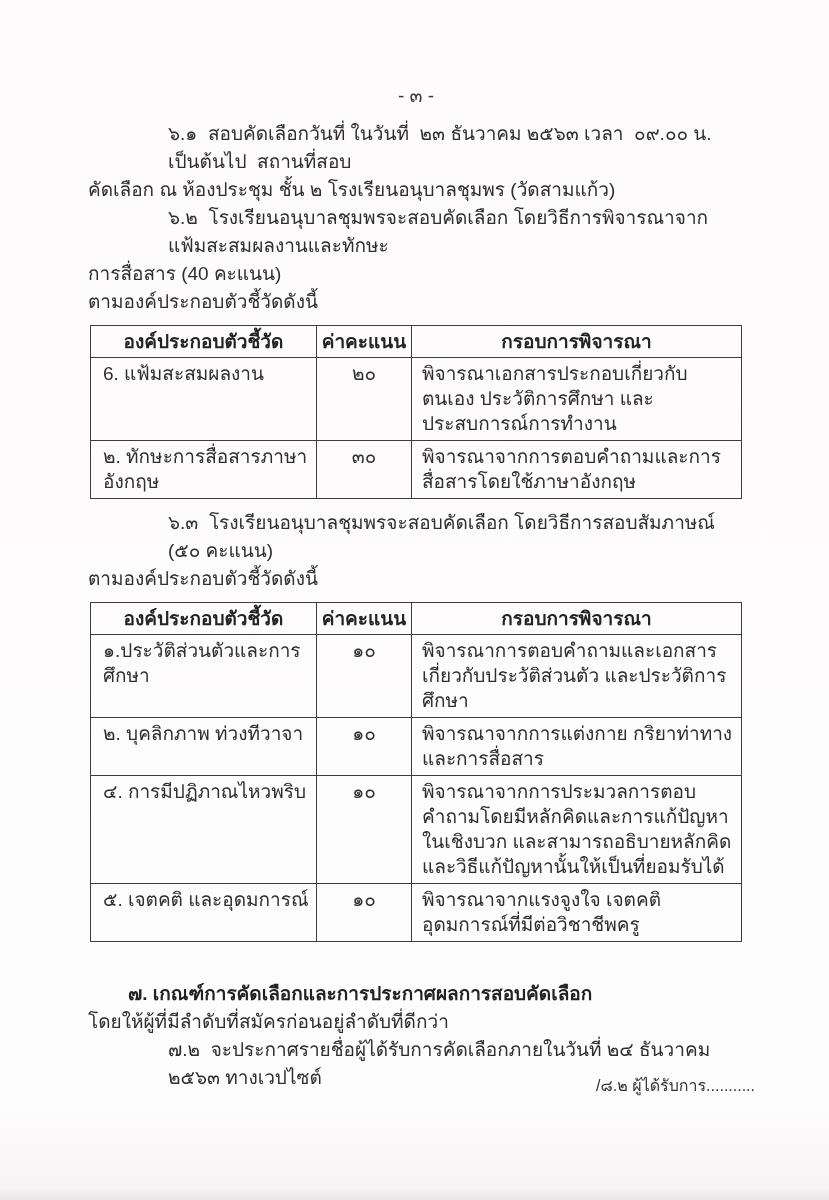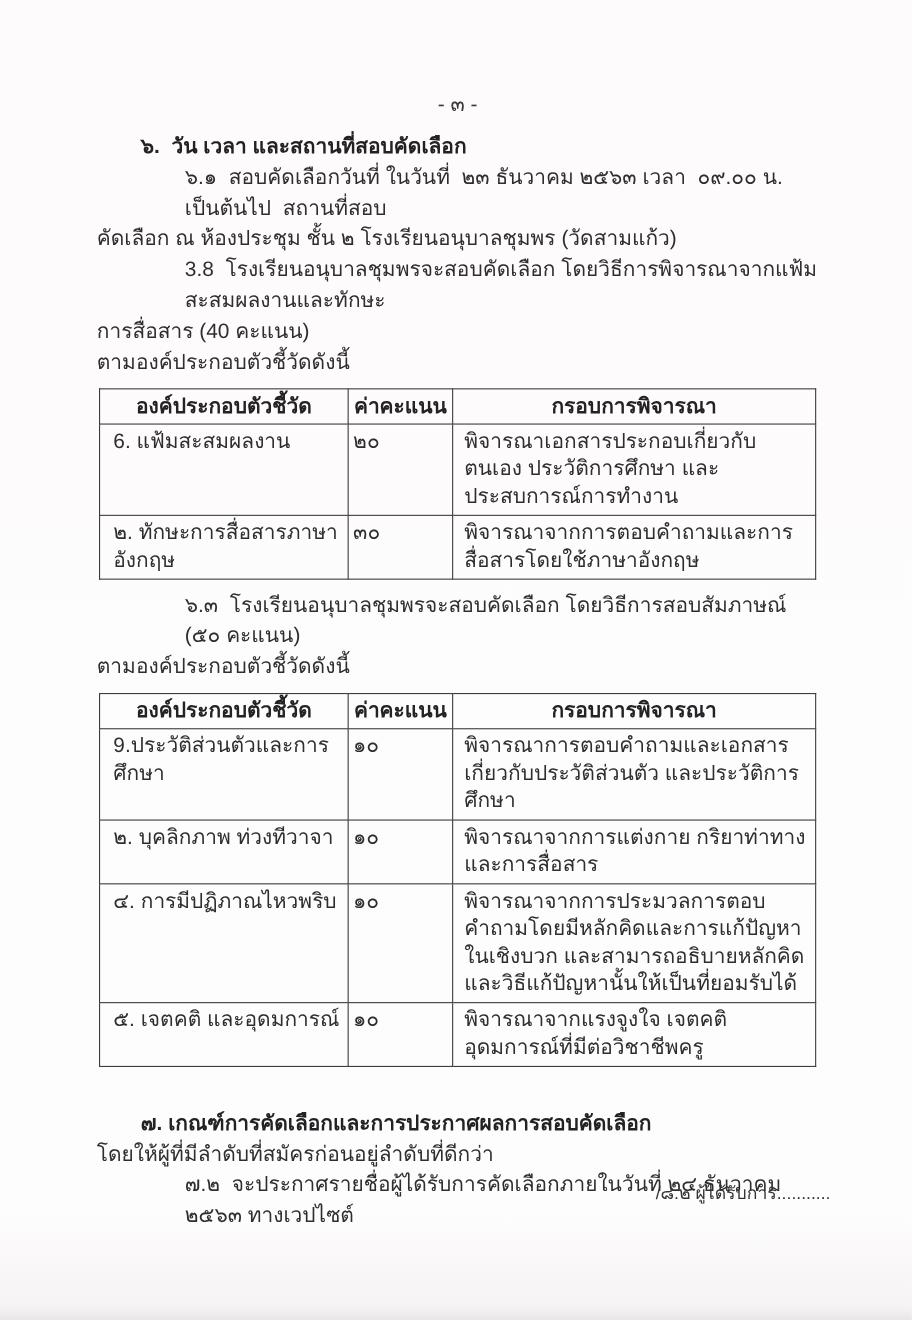--- a/index.html
+++ b/index.html
@@ -57,45 +57,44 @@
   .doc-table th {
     font-weight: bold;
     text-align: center;
     padding: 3px 4px;
     color: #232225;
   }
   .col-indicator { width: 226px; }
   .col-score { width: 95px; }
   .col-criteria { width: 330px; }
   td.cell-indicator { padding: 3px 6px 4px 12px; }
-  td.cell-score { padding: 3px 4px 4px 4px; }
+  td.cell-score { text-align: center; padding: 3px 4px 4px 4px; }
   td.cell-criteria { padding: 3px 8px 4px 10px; }
   .gap-sm { margin-top: 4px; }
   .gap-lg { margin-top: 38px; }
   .footer-note {
     position: absolute;
     top: 1072px;
     right: 74px;
     font-size: 16px;
     line-height: 28px;
     color: #333234;
   }
 </style>
 </head>
 <body>
 
 <div class="page">
   <div class="content">
 
     <div class="page-number">- ๓ -</div>
 
-    <div class="line section-heading">๖.  วัน เวลา และสถานที่สอบคัดเลือก</div>
     <div class="line indent-1">๖.๑  สอบคัดเลือกวันที่ ในวันที่  ๒๓ ธันวาคม ๒๕๖๓ เวลา  ๐๙.๐๐ น.  เป็นต้นไป  สถานที่สอบ</div>
     <div class="line">คัดเลือก ณ ห้องประชุม ชั้น ๒ โรงเรียนอนุบาลชุมพร (วัดสามแก้ว)</div>
-    <div class="line indent-1">3.8  โรงเรียนอนุบาลชุมพรจะสอบคัดเลือก โดยวิธีการพิจารณาจากแฟ้มสะสมผลงานและทักษะ</div>
+    <div class="line indent-1">๖.๒  โรงเรียนอนุบาลชุมพรจะสอบคัดเลือก โดยวิธีการพิจารณาจากแฟ้มสะสมผลงานและทักษะ</div>
     <div class="line">การสื่อสาร (40 คะแนน)</div>
     <div class="line">ตามองค์ประกอบตัวชี้วัดดังนี้</div>
 
     <table class="doc-table">
       <colgroup>
         <col class="col-indicator">
           <col class="col-score">
           <col class="col-criteria">
       </colgroup>
       <tbody>
@@ -126,21 +125,21 @@
           <col class="col-score">
           <col class="col-criteria">
       </colgroup>
       <tbody>
           <tr>
         <th>องค์ประกอบตัวชี้วัด</th>
         <th>ค่าคะแนน</th>
         <th>กรอบการพิจารณา</th>
       </tr>
       <tr>
-        <td class="cell-indicator">9.ประวัติส่วนตัวและการศึกษา</td>
+        <td class="cell-indicator">๑.ประวัติส่วนตัวและการศึกษา</td>
         <td class="cell-score">๑๐</td>
         <td class="cell-criteria">พิจารณาการตอบคำถามและเอกสารเกี่ยวกับประวัติส่วนตัว และประวัติการศึกษา</td>
       </tr>
       <tr>
         <td class="cell-indicator">๒. บุคลิกภาพ ท่วงทีวาจา</td>
         <td class="cell-score">๑๐</td>
         <td class="cell-criteria">พิจารณาจากการแต่งกาย กริยาท่าทางและการสื่อสาร</td>
       </tr>
       <tr>
         <td class="cell-indicator">๔. การมีปฏิภาณไหวพริบ</td>

